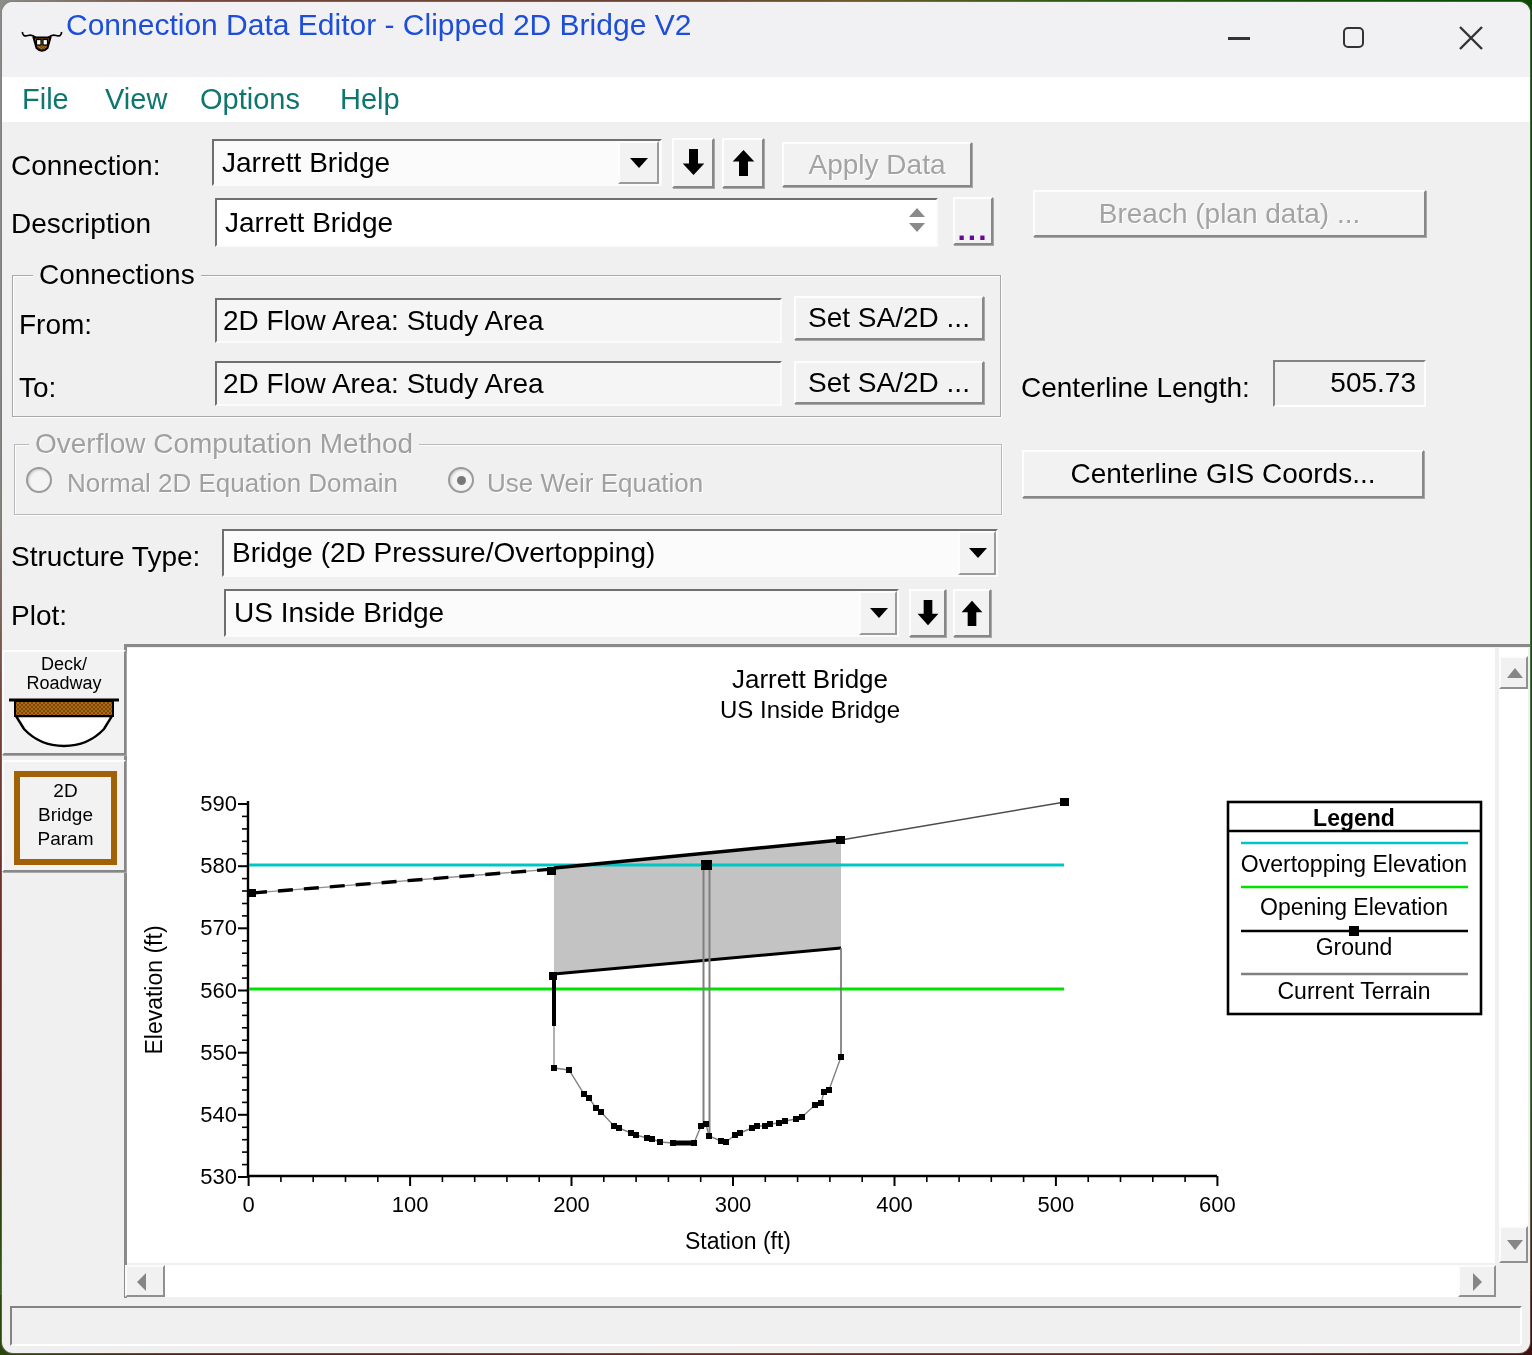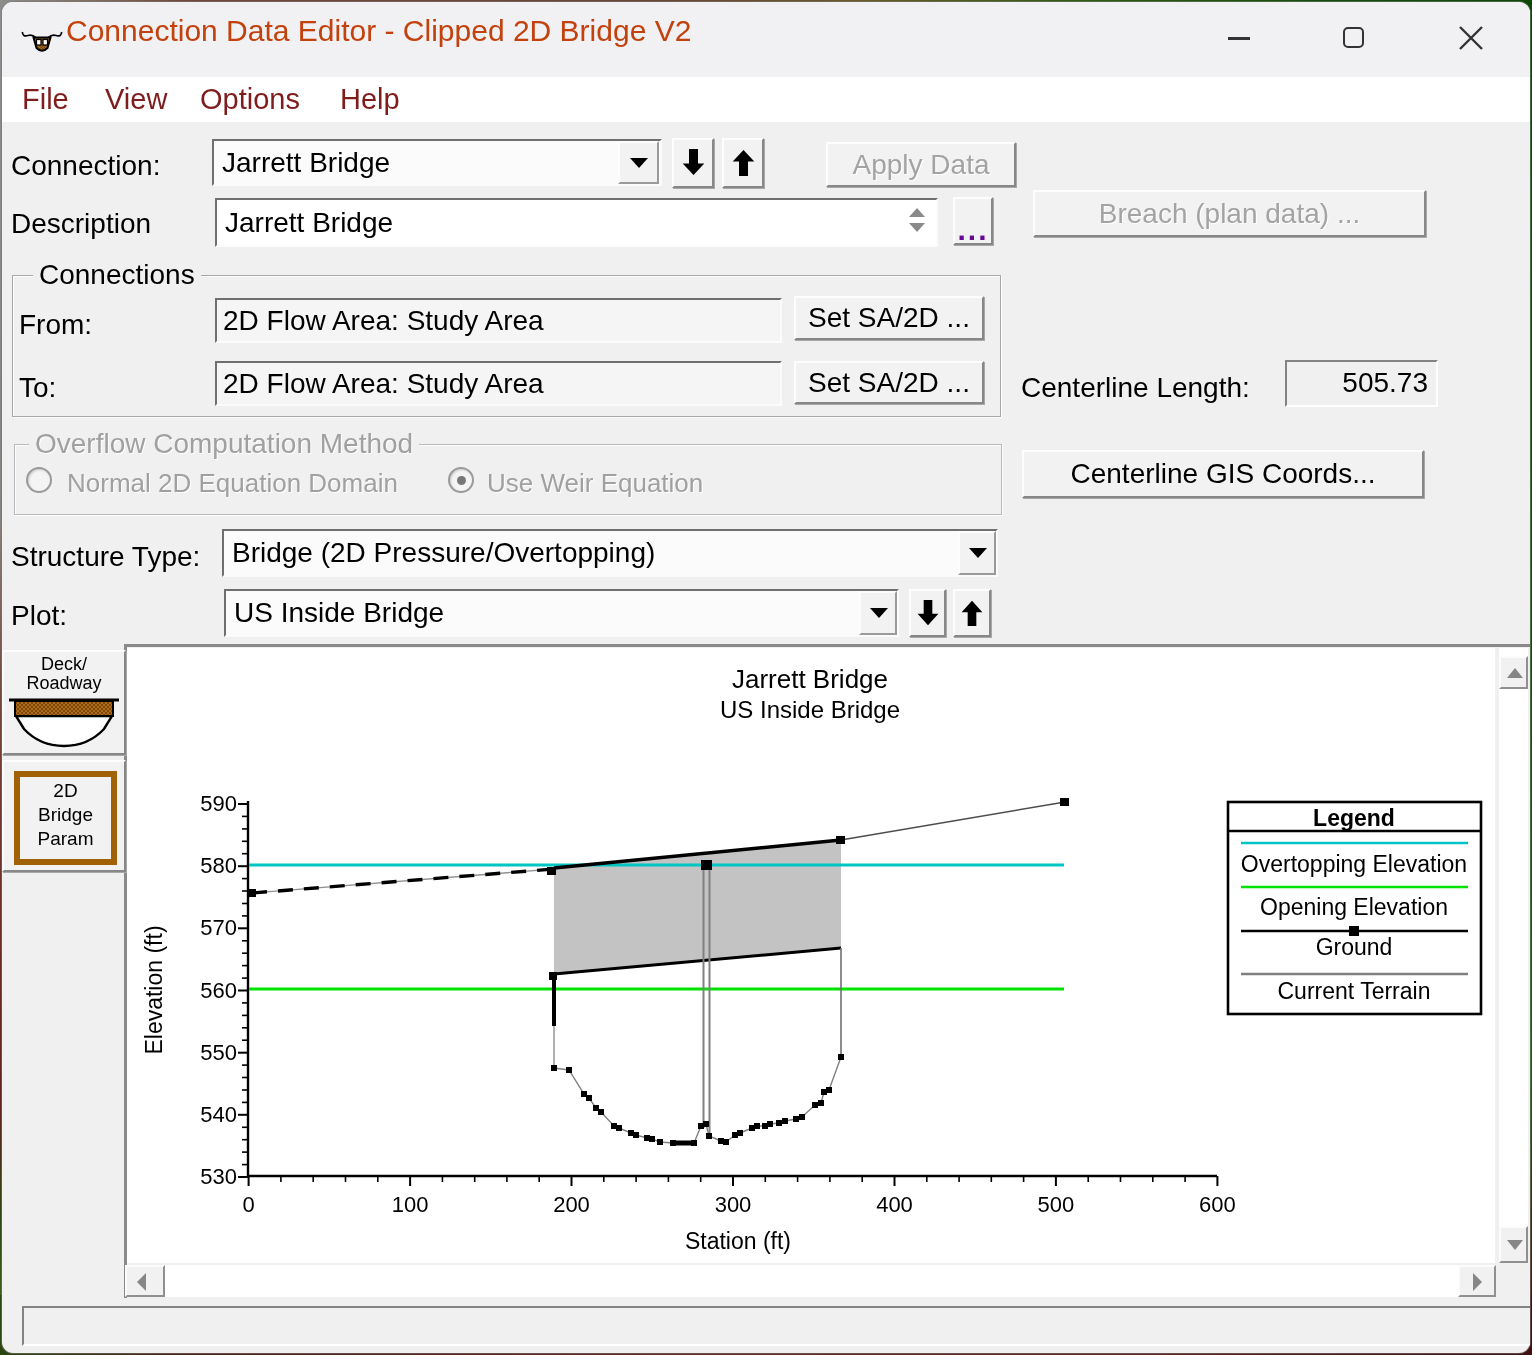--- a/index.html
+++ b/index.html
@@ -9,27 +9,27 @@
 #deskr { position:absolute; right:0; top:0; width:3px; height:100%;
   background:linear-gradient(180deg,#0c4a05 0%,#16520c 55%,#1c5c10 80%,#4a1313 97%); }
 #deskb { position:absolute; left:0; bottom:0; width:100%; height:60px;
   background:linear-gradient(90deg,#2c460f 0%,#4f1f18 12%,#652722 45%,#5e2420 75%,#401110 100%); }
 #win { position:absolute; left:2px; top:2px; width:1528px; height:1351px;
   border-radius:11px; background:#f0f0f0; overflow:hidden;
   box-shadow:0 0 0 1px rgba(120,120,120,.55); }
 #inner { position:absolute; left:-2px; top:-2px; width:1532px; height:1355px; }
 .abs { position:absolute; }
 #titlebar { left:0; top:0; width:100%; height:77px; background:#f1f1f4; }
-#title { left:66px; top:14px; font-size:30px; color:#c2410c; }
-#menubar { left:0; top:77px; width:100%; height:45px; background:#fff; font-size:29px; color:#7f1d1d; }
+#title { left:66px; top:8px; font-size:30px; color:#1d4ed8; }
+#menubar { left:0; top:77px; width:100%; height:45px; background:#fff; font-size:29px; color:#0f766e; }
 .mi { position:absolute; top:6px; }
 label, .lbl { position:absolute; font-size:28px; color:#000; }
 .dis { color:#a0a0a0; text-shadow:1px 1px 0 #fff; }
 .sunken { position:absolute; border:2px solid; border-color:#6f6f6f #fbfbfb #fbfbfb #6f6f6f; background:#f6f6f6; }
-.sunken2 { position:absolute; border:2px solid; border-color:#838383 #fff #fff #838383; background:#f0f0f0;margin-left:12px; }
+.sunken2 { position:absolute; border:2px solid; border-color:#838383 #fff #fff #838383; background:#f0f0f0; }
 .btn { position:absolute; background:#f2f2f2; font-size:28px; color:#000; text-align:center;
   border:2px solid; border-color:#fdfdfd #878787 #878787 #fdfdfd; box-shadow:1px 1px 0 #a8a8a8; }
 .btn.dis { color:#a3a3a3; text-shadow:1px 1px 0 #fff; }
 .fld { position:absolute; font-size:28px; color:#000; white-space:nowrap; overflow:hidden; }
 .grp { position:absolute; border:1px solid #a8a8a8; box-shadow:inset 1px 1px 0 #fdfdfd, 1px 1px 0 #fdfdfd; }
 .grplbl { position:absolute; top:-17px; background:#f0f0f0; padding:0 6px; font-size:28px; }
 .combo-arrow { position:absolute; width:0; height:0; border-left:9px solid transparent;
   border-right:9px solid transparent; border-top:10px solid #000; }
 .spin-up { width:0;height:0;border-left:8px solid transparent;border-right:8px solid transparent;border-bottom:9px solid #8a8a8a; }
 .spin-dn { width:0;height:0;border-left:8px solid transparent;border-right:8px solid transparent;border-top:9px solid #8a8a8a; }
@@ -82,21 +82,21 @@
 <div class="btn" style="left:672px;top:138px;width:42px;height:50px">
   <svg width="27" height="31" viewBox="0 0 30 34" style="left:6px;top:7px">
           <path d="M10 2 h10 v16 h7 l-12 13 -12-13 h7 z" fill="#000"></path>
         </svg>
       </div>
 <div class="btn" style="left:722px;top:138px;width:42px;height:50px">
   <svg width="27" height="31" viewBox="0 0 30 34" style="left:6px;top:7px">
           <path d="M10 32 h10 v-16 h7 l-12 -13 -12 13 h7 z" fill="#000"></path>
         </svg>
       </div>
-<div class="btn dis" style="left:826px;top:142px;width:190px;height:45px;padding-top:5px">Apply Data</div>
+<div class="btn dis" style="left:782px;top:142px;width:190px;height:45px;padding-top:5px">Apply Data</div>
 
 <label style="left:11px;top:208px">Description</label>
 <div class="sunken" style="left:215px;top:198px;width:723px;height:49px;background:#fff">
   <div class="fld" style="left:8px;top:7px">Jarrett Bridge</div>
   <div class="abs" style="left:687px;top:0;width:32px;height:45px;background:#fff">
     <div class="spin-up abs" style="left:5px;top:8px"></div>
     <div class="spin-dn abs" style="left:5px;top:23px"></div>
         </div>
 </div>
 <div class="btn" style="left:953px;top:197px;width:40px;height:48px;font-weight:bold;color:#660a96;line-height:62px;font-size:30px;letter-spacing:2px">...</div>

